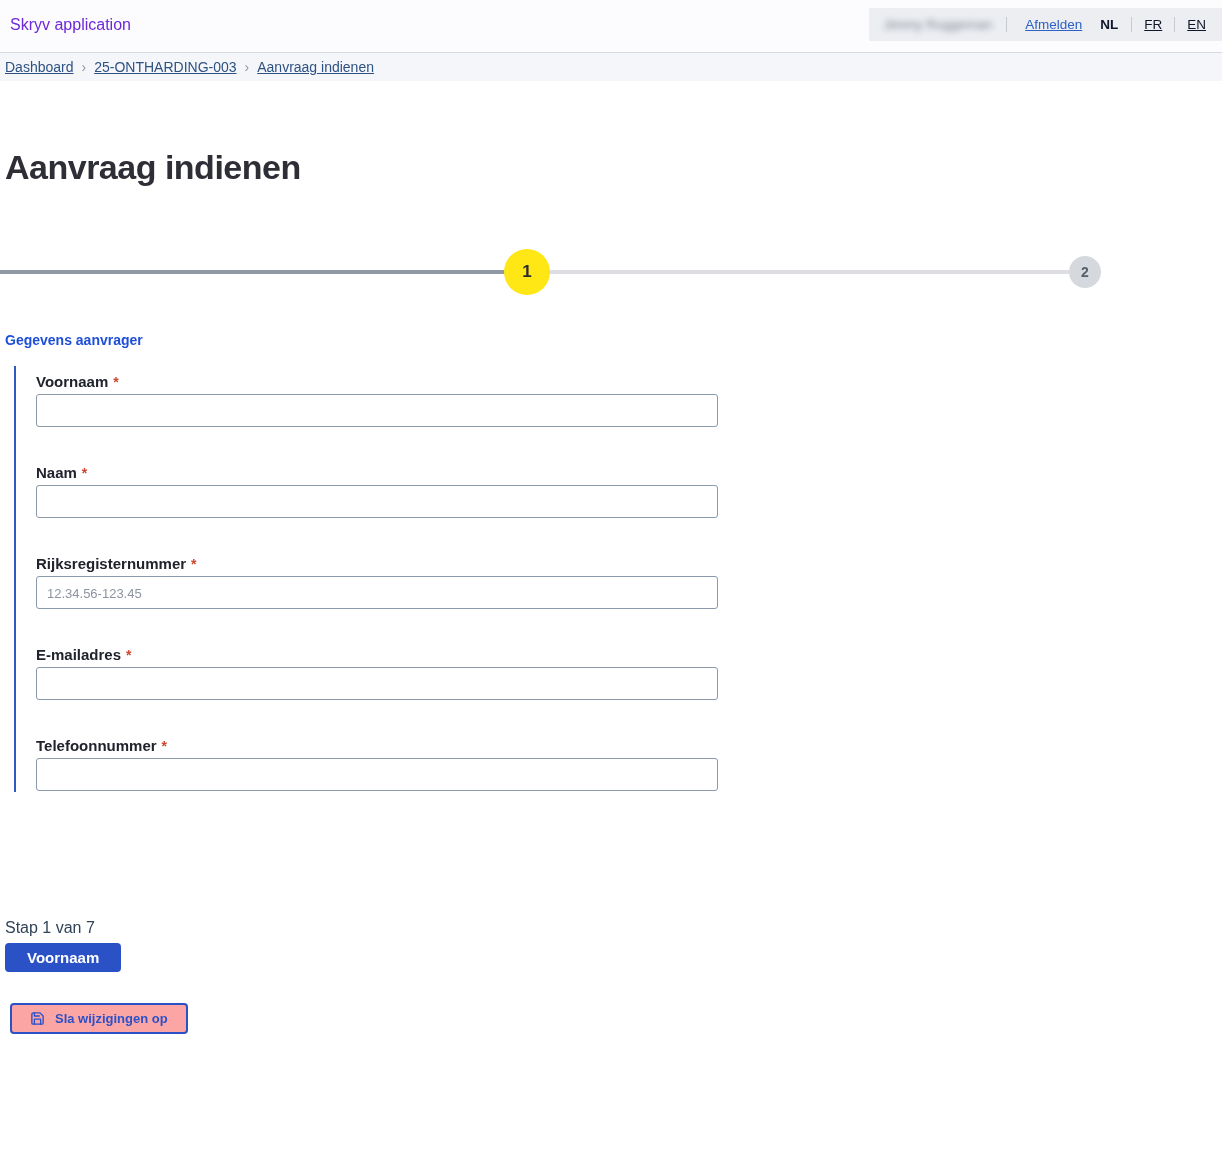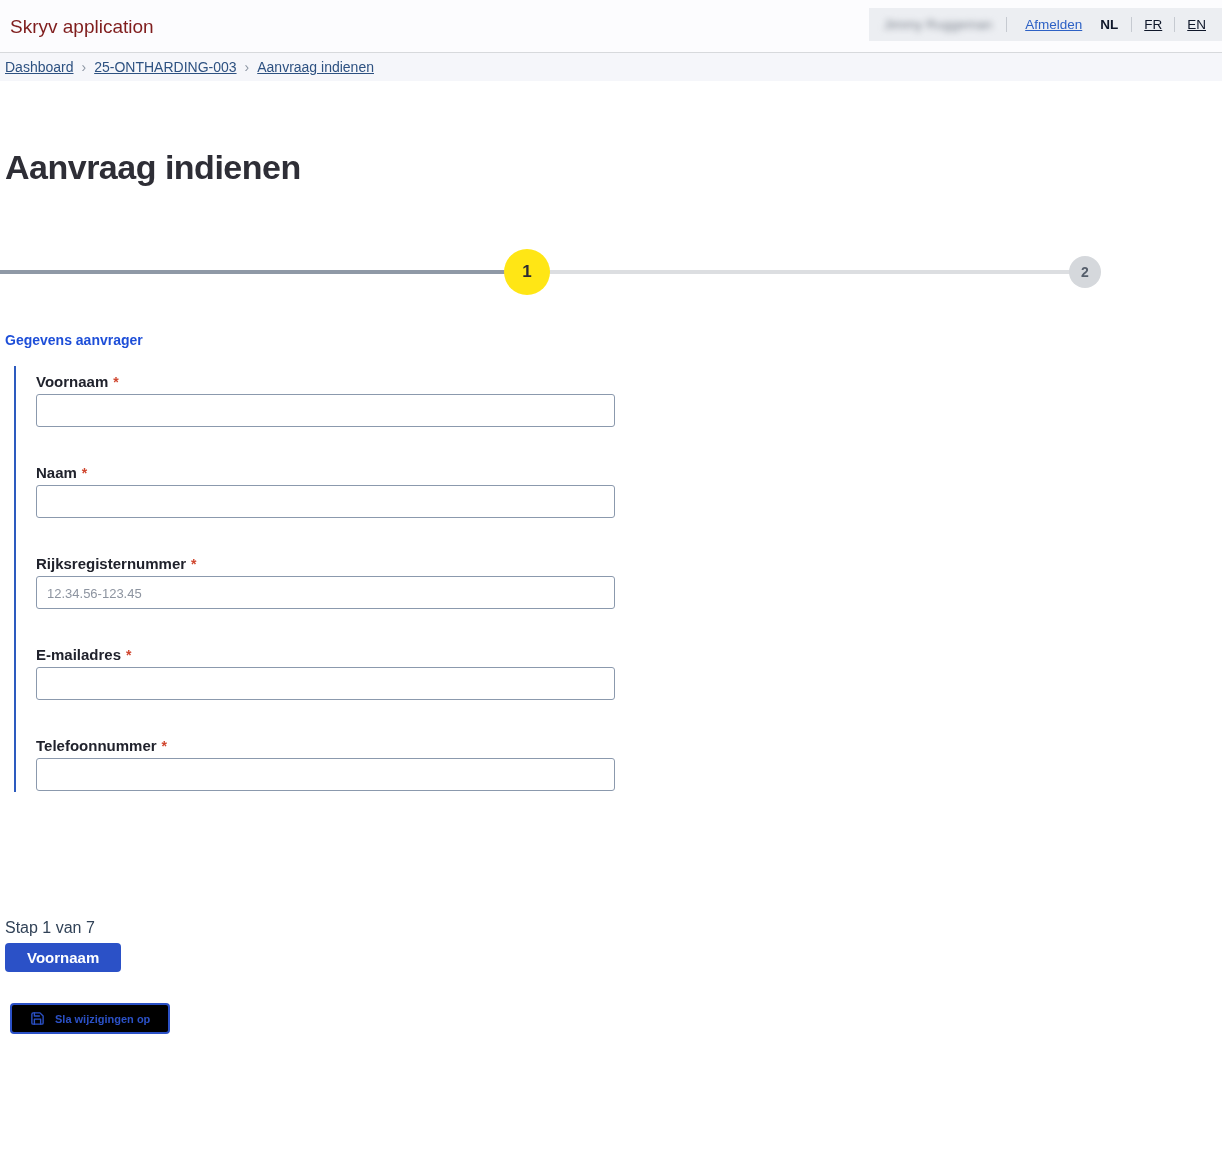--- a/index.html
+++ b/index.html
@@ -7,21 +7,21 @@
     --link-blue:#2d5181;
     --step-active-yellow:#ffe615;
     --required-red:#d0462e;
   }
   *{box-sizing:border-box;margin:0;padding:0;}
   html,body{width:1222px;height:1174px;overflow:hidden;background:#fff;
     font-family:"Liberation Sans","DejaVu Sans",sans-serif;color:#2e2e36;}
 
   
   .topbar{position:relative;height:53px;background:#fcfcfe;border-bottom:1px solid #d7d9dc;}
-  .app-title{position:absolute;left:10px;top:16px;font-size:19px;color:#7f1d1d;}
+  .app-title{position:absolute;left:10px;top:16px;font-size:16px;color:#6d28d9;}
   .user-box{position:absolute;right:0;top:8px;height:33px;background:#eceef2;
     display:flex;align-items:center;padding:0 14px;font-size:13.5px;}
   .user-name{color:#7d848e;filter:blur(3px);margin-right:14px;}
   .vdiv{width:1px;height:15px;background:#c6cad1;display:inline-block;}
   .logout{color:#2d61c5;text-decoration:underline;margin:0 18px;cursor:pointer;}
   .lang{cursor:pointer;color:#0f172a;}
   .lang.active{font-weight:bold;padding:0 13px 0 0;}
   .lang.link{text-decoration:underline;margin:0 12px;}
   .lang.link:last-child{margin-right:2px;}
 
@@ -47,34 +47,34 @@
     color:#2b2b33;font-size:17px;}
   .step.upcoming{left:1069px;top:7px;width:32px;height:32px;background:#d5d8dc;
     color:#555e6b;font-size:14px;}
 
   
   .fieldset{margin:18px 0 0 14px;border-left:2px solid #2d5bbf;padding:7px 0 1px 20px;}
   .field{margin-bottom:37px;}
   .field:last-child{margin-bottom:0;}
   .field label{display:block;font-size:15px;font-weight:700;color:#20222c;margin-bottom:4px;}
   .req{color:var(--required-red);margin-left:5px;font-weight:700;font-size:14px;}
-  .field input{width:579px;height:33px;border:1px solid #8b99ad;border-radius:3px;
+  .field input{width:682px;height:33px;border:1px solid #8b99ad;border-radius:3px;
     padding:0 10px;font-size:14px;color:#333;outline:none;background:#fff;
     font-family:"Liberation Sans","DejaVu Sans",sans-serif;}
   .field input::placeholder{color:#8d94a0;font-size:13px;}
 
   
   .step-indicator{margin:127px 0 0 5px;font-size:16px;color:#314257;}
   .btn-primary{display:inline-block;margin:6px 0 0 5px;background:var(--accent-blue);
     color:#fff;font-weight:700;font-size:15px;border:none;border-radius:4px;
     padding:6px 22px;cursor:pointer;font-family:inherit;}
   .save-row{margin:31px 0 0 10px;}
-  .btn-outline{display:inline-flex;align-items:center;gap:10px;background:#000000;
+  .btn-outline{display:inline-flex;align-items:center;gap:10px;background:#fca5a5;
     border:2px solid var(--accent-blue);color:var(--accent-blue);font-weight:700;
-    font-size:11px;border-radius:4px;padding:6px 18px;cursor:pointer;font-family:inherit;}
+    font-size:13px;border-radius:4px;padding:6px 18px;cursor:pointer;font-family:inherit;}
   .save-ic{display:inline-flex;align-items:center;}
 </style>
 </head>
 <body>
 
 <header class="topbar">
   <div class="app-title">Skryv application</div>
   <div class="user-box">
     <span class="user-name">Jimmy Ruggeman</span>
     <span class="vdiv"></span>

